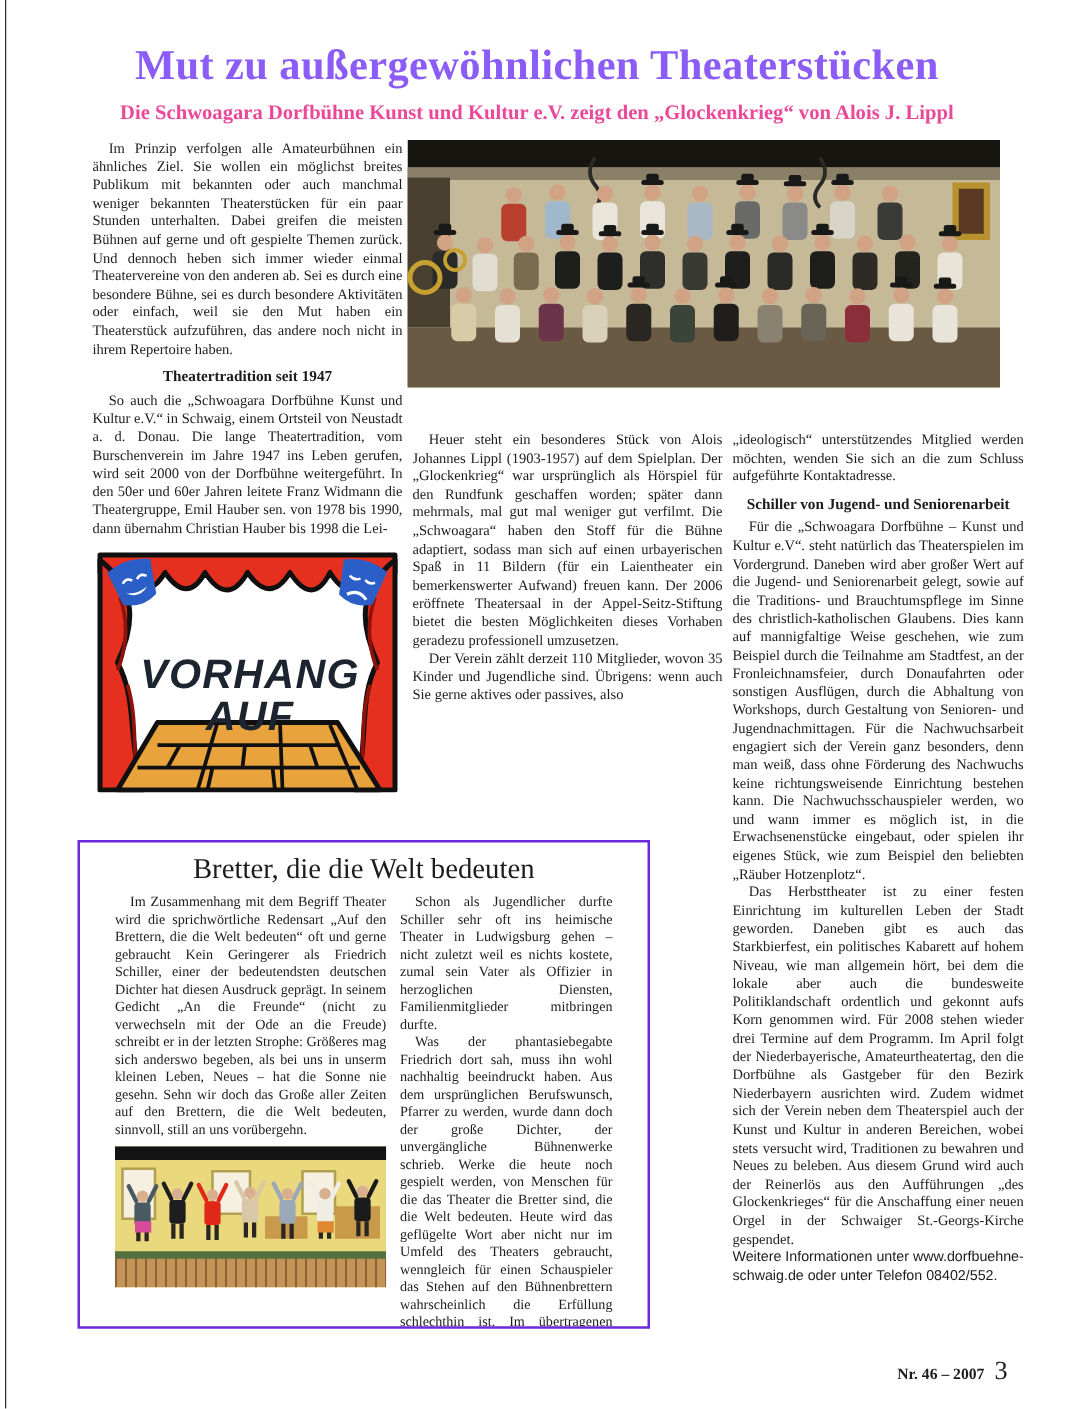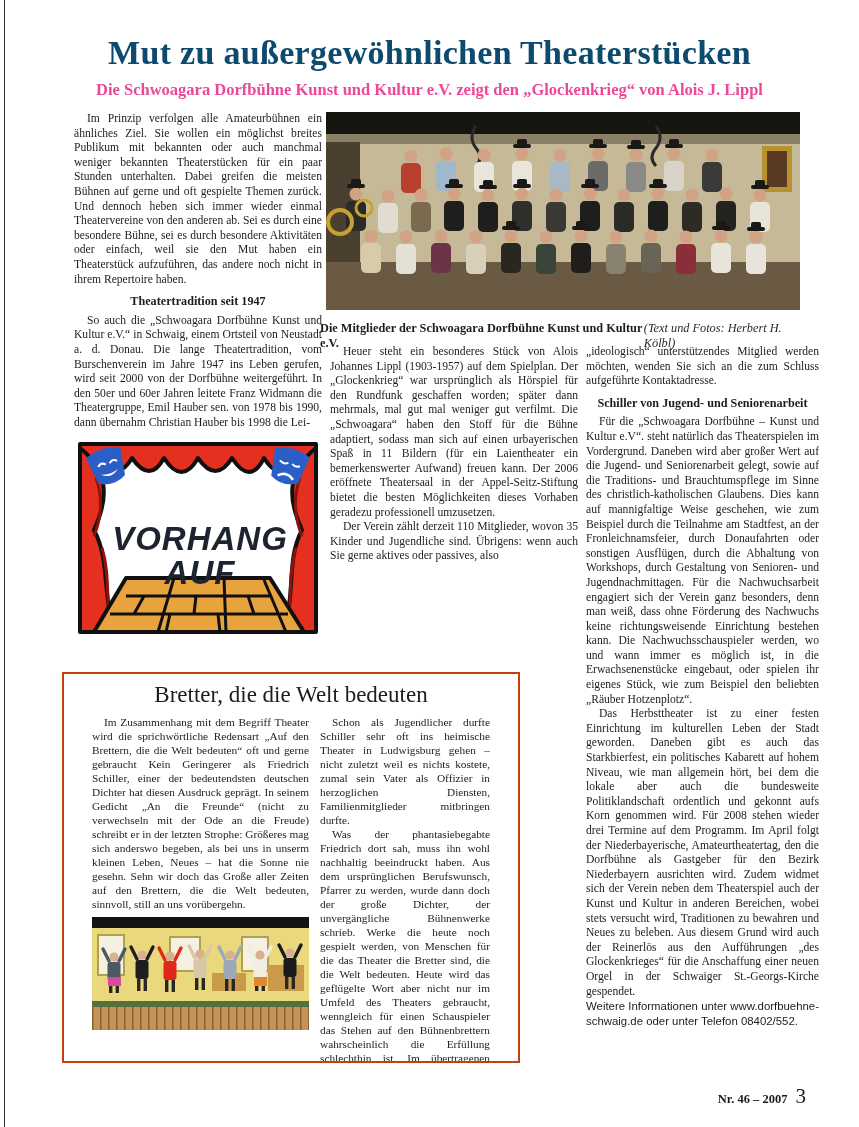--- a/index.html
+++ b/index.html
@@ -1,21 +1,21 @@
 <!DOCTYPE html>
 <html><head>
 <meta charset="utf-8">
 <style>
   html,body { margin:0; padding:0; background:#ffffff; }
   .page { position:relative; width:859px; height:1127px; background:#ffffff;
           font-family:"Liberation Serif", serif; color:#1c1c1c; overflow:hidden; }
   .edge { position:absolute; left:4px; top:0; width:1px; height:1127px; background:#2f2f2f; }
 
   .title { position:absolute; left:40px; right:40px; top:34px; margin:0; text-align:center;
-           font-size:34px; font-weight:bold; color:#0c4a6e; letter-spacing:0.3px; }
+           font-size:34px; font-weight:bold; color:#8b5cf6; letter-spacing:0.3px; }
   .subtitle { position:absolute; left:55px; right:55px; top:80px; margin:0; text-align:center;
               font-size:16.5px; font-weight:bold; color:#ec4899; }
 
   .col { position:absolute; text-align:justify; font-size:11.6px; line-height:14.6px;margin-left:12px; }
   .col p { margin:0; text-indent:13px; }
   .col p.noindent { text-indent:0; }
   .col h3 { margin:7px 0 5px; font-size:12.2px; text-align:center; font-weight:bold; }
   .col1 { left:62px; top:112px; width:248px; }
   .col2 { left:318px; top:345px; width:248px; height:322px; overflow:hidden; }
   .col3 { left:574px; top:345px; width:233px; height:736px; overflow:hidden; }
@@ -23,21 +23,21 @@
 
   .main-photo { position:absolute; left:326px; top:112px; width:474px; height:198px; }
   .caption-row { position:absolute; left:320px; top:321px; width:486px; display:flex;
                  justify-content:space-between; font-size:12.3px; }
   .caption-text { font-weight:600; }
   .caption-credit { font-style:italic; color:#2b2b2b; }
 
   .curtain-wrap { margin-top:8px; }
 
   .box { position:absolute; left:62px; top:672px; width:458px; height:391px;
-         border:2px solid #c2410c; box-sizing:border-box; overflow:hidden; }
+         border:2px solid #6d28d9; box-sizing:border-box; overflow:hidden; }
   .box-title { text-align:center; font-size:23px; font-weight:normal; margin:8px 0 7px; }
   .box-cols { display:flex; gap:11px; padding:0 28px; }
   .box-col { flex:1; text-align:justify; font-size:11.3px; line-height:14px; }
   .box-col p { margin:0; text-indent:12px; }
   .box-col p + p { margin-top:0; }
   .bow-photo { display:block; margin-top:6px; }
 
   .footer { position:absolute; top:1084px; right:53px; display:flex; align-items:baseline; gap:8px; }
   .footer-issue { font-size:12.5px; font-weight:bold; }
   .footer-page { font-size:21px; }
@@ -147,24 +147,20 @@
       <use href="#pp" x="325" y="128" color="#6a6456"></use>
       <use href="#pp" x="360" y="129" color="#8a2e3a"></use>
       <use href="#ph" x="395" y="128" color="#e8e4da"></use>
       <use href="#ph" x="430" y="129" color="#e8e4da"></use>
 
       <circle cx="14" cy="110" r="12" fill="none" stroke="#c8a030" stroke-width="4"></circle>
       <circle cx="38" cy="96" r="8" fill="none" stroke="#c8a030" stroke-width="3"></circle>
     </svg>
   </div>
 
-  <div class="caption-row">
-    <span class="caption-text">Die Mitglieder der Schwoagara Dorfbühne Kunst und Kultur e.V.</span>
-    <span class="caption-credit">(Text und Fotos: Herbert H. Kölbl)</span>
-  </div>
 
   <div class="col col2">
     <p>Heuer steht ein besonderes Stück von Alois Johannes Lippl (1903-1957) auf dem Spielplan. Der „Glockenkrieg“ war ursprünglich als Hörspiel für den Rundfunk geschaffen worden; später dann mehrmals, mal gut mal weniger gut verfilmt. Die „Schwoagara“ haben den Stoff für die Bühne adaptiert, sodass man sich auf einen urbayerischen Spaß in 11 Bildern (für ein Laientheater ein bemerkenswerter Aufwand) freuen kann. Der 2006 eröffnete Theatersaal in der Appel-Seitz-Stiftung bietet die besten Möglichkeiten dieses Vorhaben geradezu professionell umzusetzen.</p>
     <p>Der Verein zählt derzeit 110 Mitglieder, wovon 35 Kinder und Jugendliche sind. Übrigens: wenn auch Sie gerne aktives oder passives, also</p>
   </div>
 
   <div class="col col3">
     <p class="noindent">„ideologisch“ unterstützendes Mitglied werden möchten, wenden Sie sich an die zum Schluss aufgeführte Kontaktadresse.</p>
     <h3>Schiller von Jugend- und Seniorenarbeit</h3>
     <p>Für die „Schwoagara Dorfbühne – Kunst und Kultur e.V“. steht natürlich das Theaterspielen im Vordergrund. Daneben wird aber großer Wert auf die Jugend- und Seniorenarbeit gelegt, sowie auf die Traditions- und Brauchtumspflege im Sinne des christlich-katholischen Glaubens. Dies kann auf mannigfaltige Weise geschehen, wie zum Beispiel durch die Teilnahme am Stadtfest, an der Fronleichnamsfeier, durch Donaufahrten oder sonstigen Ausflügen, durch die Abhaltung von Workshops, durch Gestaltung von Senioren- und Jugendnachmittagen. Für die Nachwuchsarbeit engagiert sich der Verein ganz besonders, denn man weiß, dass ohne Förderung des Nachwuchs keine richtungsweisende Einrichtung bestehen kann. Die Nachwuchsschauspieler werden, wo und wann immer es möglich ist, in die Erwachsenenstücke eingebaut, oder spielen ihr eigenes Stück, wie zum Beispiel den beliebten „Räuber Hotzenplotz“.</p>

